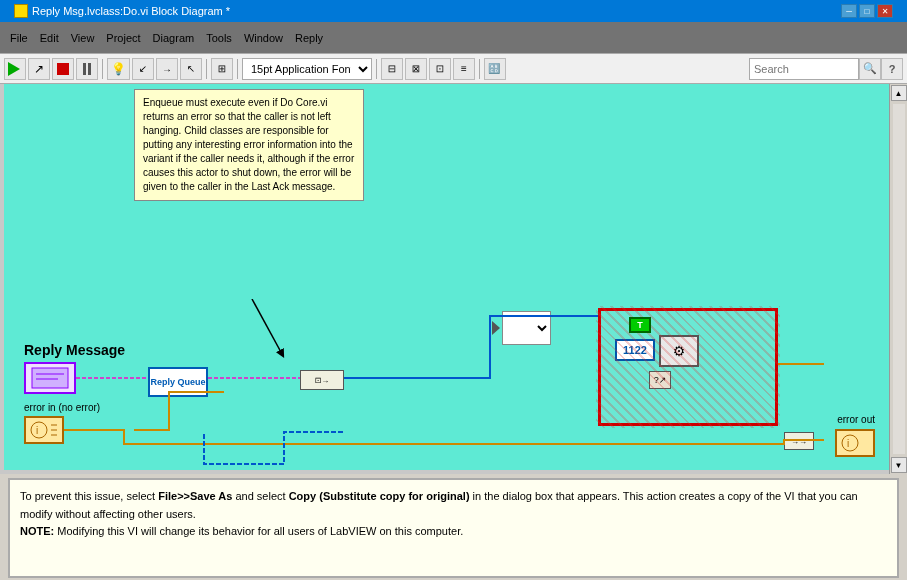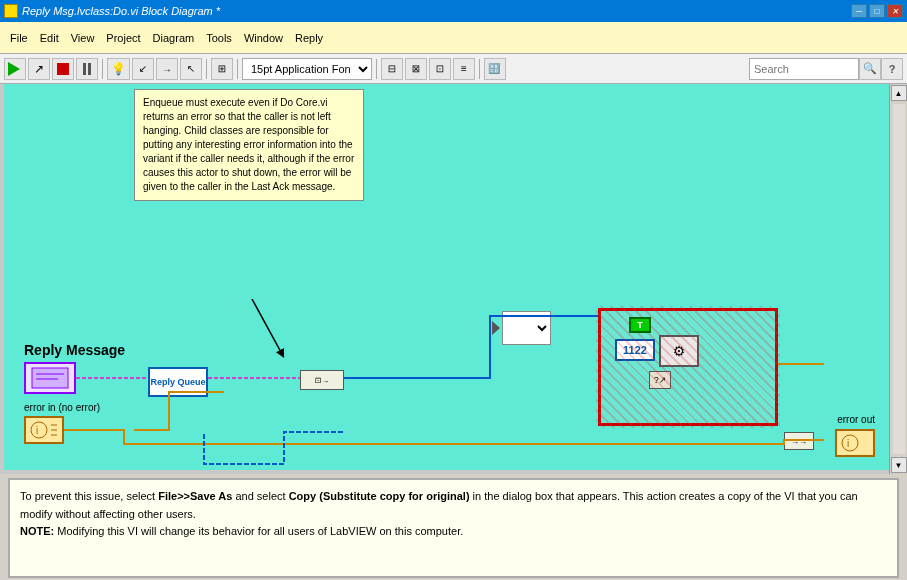--- a/index.html
+++ b/index.html
@@ -11,24 +11,23 @@
       height: 580px;
       overflow: hidden;
     }
     
     #title-bar {
       background: #0078d7;
       color: white;
       height: 22px;
       display: flex;
       align-items: center;
-      padding: 0 4px;
+      padding: 0 14px;
       font-size: 11px;
       user-select: none;
-      font-style: italic;
     }
     #title-bar .app-icon {
       width: 14px; height: 14px; margin-right: 4px;
       background: #ffdd00;
       border: 1px solid #aa8800;
     }
     #title-bar .title-text { flex: 1; }
     #title-bar .window-controls { display: flex; gap: 2px; }
     #title-bar .win-btn {
       width: 16px; height: 14px;
@@ -36,21 +35,21 @@
       border: 1px solid #2a7db4;
       color: white;
       font-size: 8px;
       display: flex; align-items: center; justify-content: center;
       cursor: pointer;
     }
     #title-bar .win-btn.close { background: #c0392b; }
 
     
     #menu-bar {
-      background: #fef9c3;
+      background: #737373;
       border-bottom: 1px solid #aaa;
       height: 32px;
       display: flex;
       align-items: center;
       padding: 12px 4px;
       font-size: 11px;
     }
     .menu-item {
       padding: 2px 6px;
       cursor: pointer;

